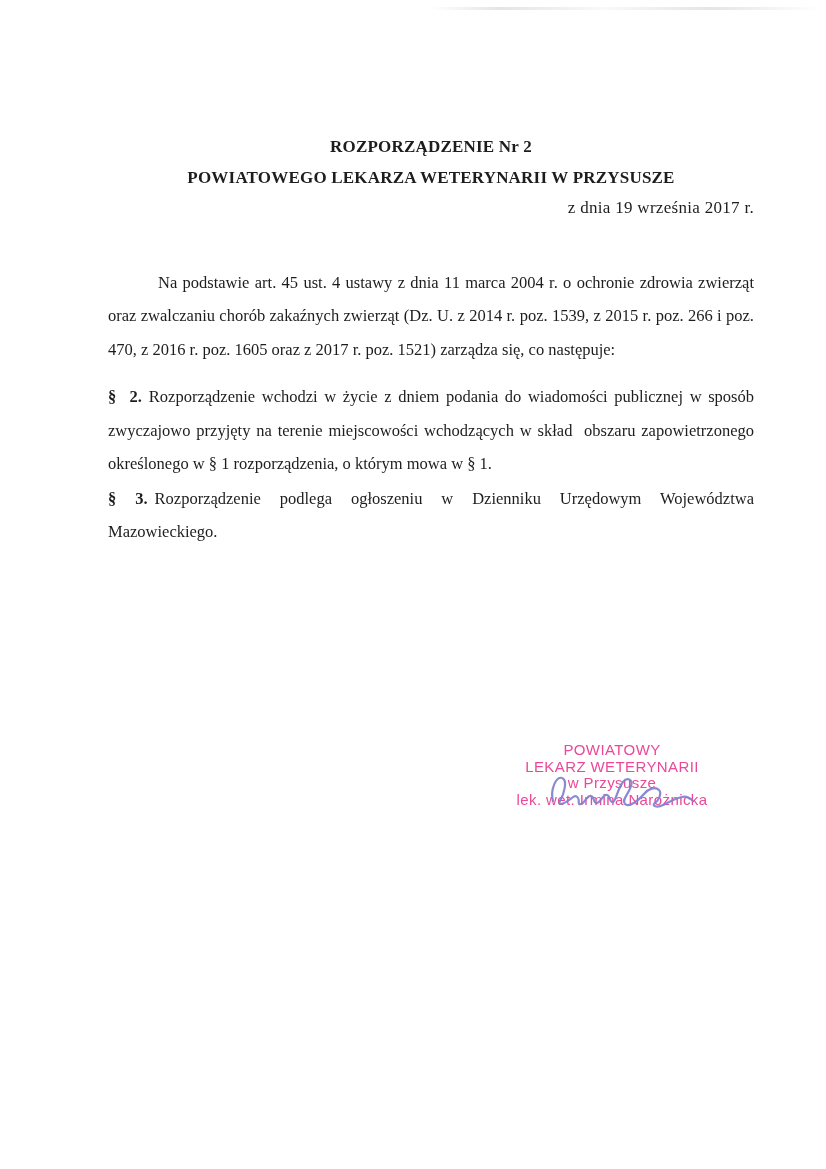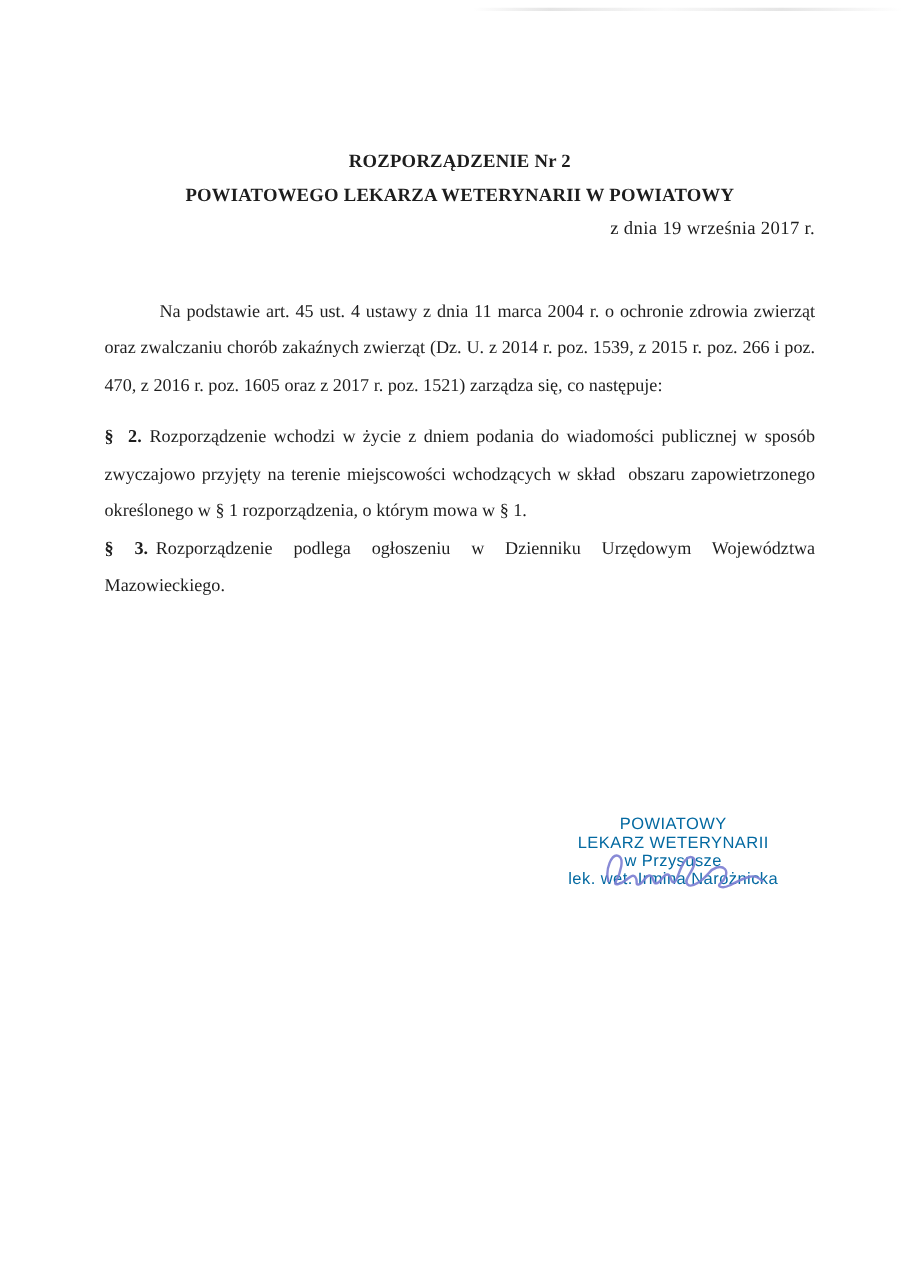--- a/index.html
+++ b/index.html
@@ -26,21 +26,21 @@
     background: linear-gradient(90deg,
       rgba(200,200,200,0) 0%,
       rgba(188,188,188,0.40) 18%,
       rgba(205,205,205,0.12) 45%,
       rgba(186,186,186,0.38) 72%,
       rgba(200,200,200,0) 100%);
     border-radius: 2px;
   }
   .content {
     position: absolute;
-    left: 95px;
+    left: 108px;
     top: 0;
     width: 646px;
   }
   .doc-header {
     margin-top: 132px;
   }
   .h-line {
     margin: 0;
     text-align: center;
     font-size: 17px;
@@ -70,21 +70,21 @@
     font-weight: bold;
     padding-right: 7px;
   }
   .stamp {
     position: absolute;
     left: 503px;
     top: 742px;
     width: 218px;
     text-align: center;
     font-family: "Liberation Sans", sans-serif;
-    color: #0369a1;
+    color: #ec4899;
   }
   .stamp p {
     margin: 0;
     font-size: 15px;
     line-height: 16.5px;
     letter-spacing: 0.4px;
     white-space: nowrap;
   }
   .signature {
     position: absolute;
@@ -99,21 +99,21 @@
 <body>
 
 <div class="page">
 
   <div class="scan-artifact"></div>
 
   <div class="content">
 
     <header class="doc-header">
       <p class="h-line">ROZPORZĄDZENIE Nr 2</p>
-      <p class="h-line">POWIATOWEGO LEKARZA WETERYNARII W POWIATOWY</p>
+      <p class="h-line">POWIATOWEGO LEKARZA WETERYNARII W PRZYSUSZE</p>
       <p class="h-line date">z dnia 19 września 2017 r.</p>
     </header>
 
     <main>
       <p class="par intro"><span>Na podstawie art. 45 ust. 4 ustawy z dnia 11 marca 2004 r. o ochronie zdrowia zwierząt oraz zwalczaniu chorób zakaźnych zwierząt (Dz. U. z 2014 r. poz. 1539, z 2015 r. poz. 266 i poz. 470, z 2016 r. poz. 1605 oraz z 2017 r. poz. 1521) zarządza się, co następuje:</span></p>
 
 
       <p class="par section-2"><span class="marker">§&nbsp; 2.</span><span>Rozporządzenie wchodzi w życie z dniem podania do wiadomości publicznej w sposób zwyczajowo przyjęty na terenie miejscowości wchodzących w skład&nbsp; obszaru zapowietrzonego określonego w § 1 rozporządzenia, o którym mowa w § 1.</span></p>
 
       <p class="par section-3"><span class="marker">§&nbsp;3.</span><span>Rozporządzenie podlega ogłoszeniu w Dzienniku Urzędowym Województwa Mazowieckiego.</span></p>

